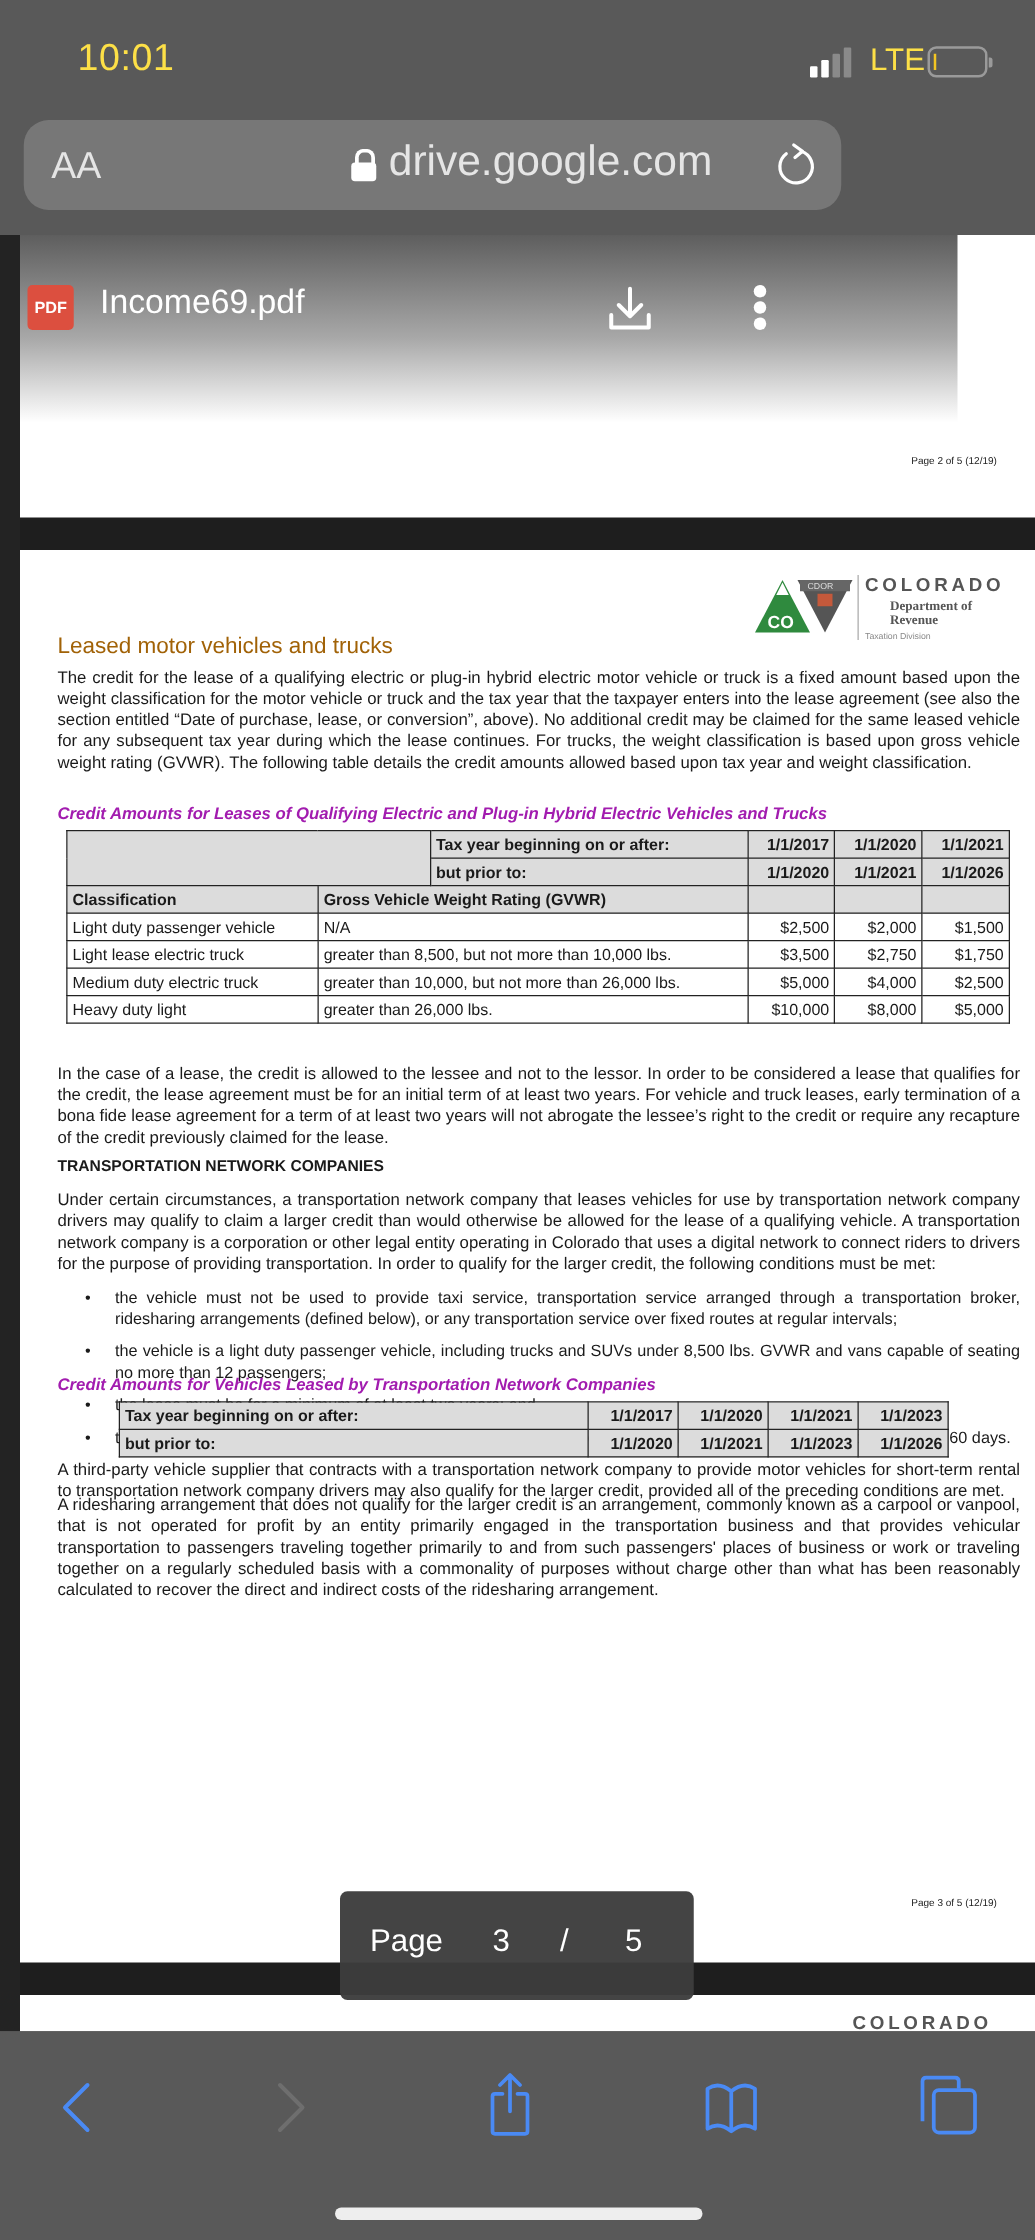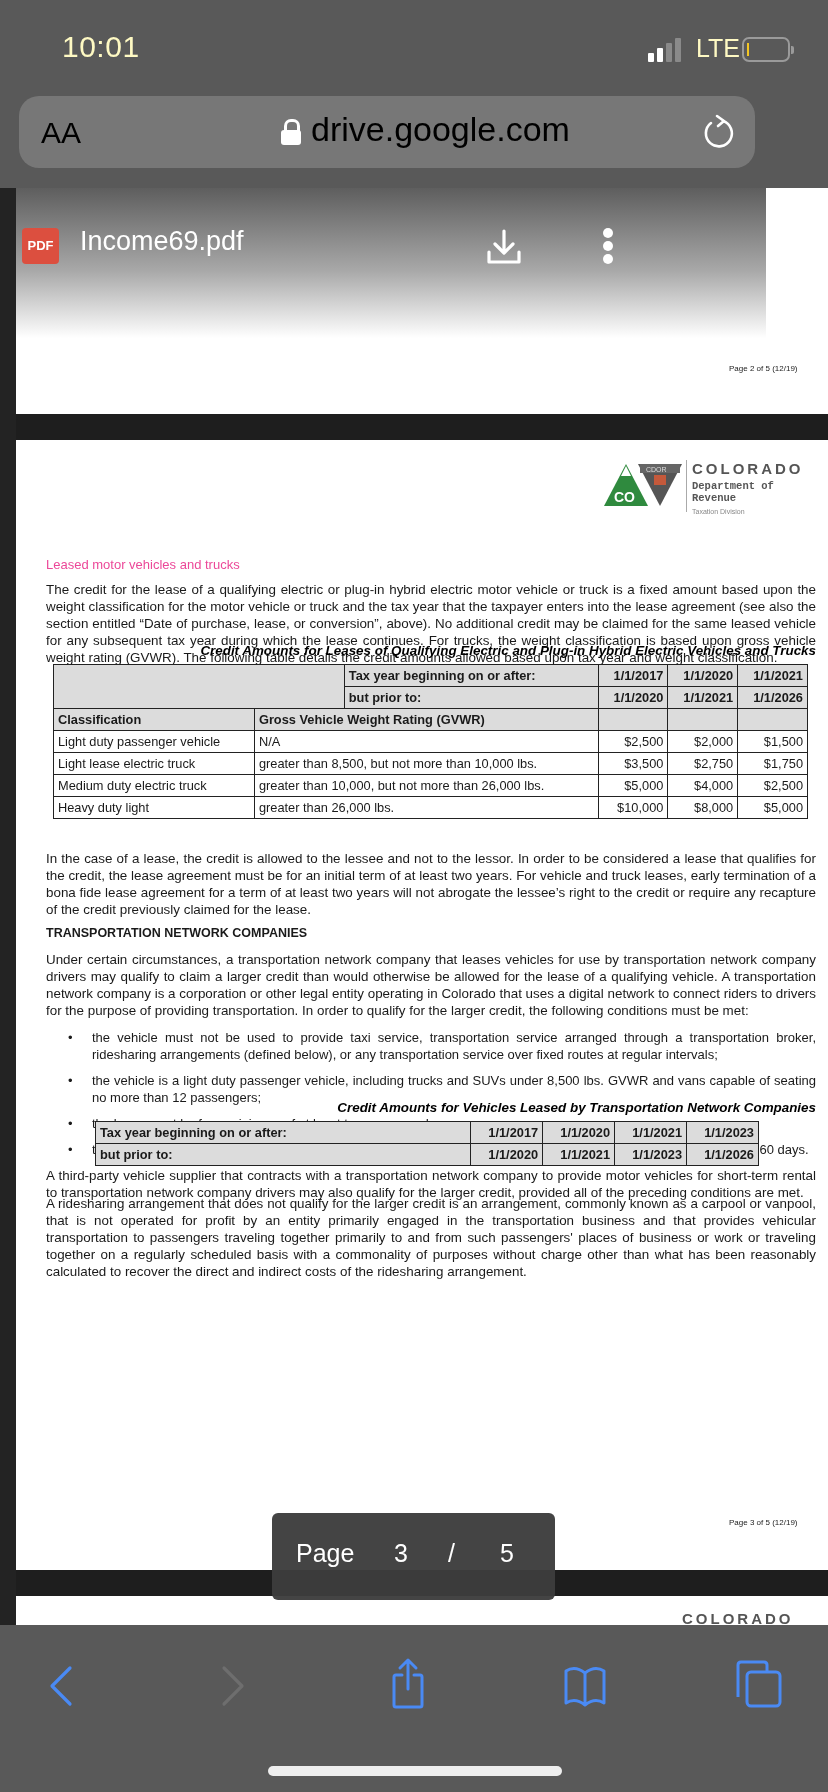--- a/index.html
+++ b/index.html
@@ -1,31 +1,31 @@
 <!DOCTYPE html>
 <html><head>
 <meta charset="utf-8">
 <style>
   * { box-sizing: border-box; margin: 0; padding: 0; }
   html, body { width: 828px; height: 1792px; overflow: hidden; background: #595959; font-family: "Liberation Sans", sans-serif; }
   .screen { position: relative; width: 828px; height: 1792px; background: #595959; overflow: hidden; }
 
   
-  .status-bar { position: absolute; top: 0; left: 0; width: 828px; height: 95px; color: #fef9c3; }
+  .status-bar { position: absolute; top: 0; left: 0; width: 828px; height: 95px; color: #fde047; }
   .status-time { position: absolute; left: 62px; top: 30px; font-size: 30px; font-weight: 500; letter-spacing: 0.5px; }
   .signal { position: absolute; left: 648px; top: 38px; width: 36px; height: 24px; }
   .signal span { position: absolute; bottom: 0; width: 6px; border-radius: 1px; background: #fff; }
   .signal span.dim { background: #8a8a8a; }
   .lte { position: absolute; left: 696px; top: 34px; font-size: 25px; font-weight: 500; }
   .battery { position: absolute; left: 742px; top: 37px; width: 48px; height: 25px; border: 2px solid #9a9a9a; border-radius: 7px; }
   .battery::after { content: ""; position: absolute; right: -6px; top: 7px; width: 3px; height: 8px; background: #9a9a9a; border-radius: 0 2px 2px 0; }
   .battery-level { position: absolute; left: 3px; top: 4px; width: 2px; height: 13px; background: #f3c623; }
 
   
-  .url-bar { position: absolute; left: 19px; top: 96px; width: 736px; height: 72px; background: #777; border-radius: 20px; color: #000000; }
+  .url-bar { position: absolute; left: 19px; top: 96px; width: 654px; height: 72px; background: #777; border-radius: 20px; color: #e5e5e5; }
   .aa { position: absolute; left: 22px; top: 20px; font-size: 30px; }
   .url { position: absolute; left: 262px; top: 14px; font-size: 34px; display: flex; align-items: center; gap: 10px; }
   .lock { width: 20px; height: 26px; position: relative; margin-top: 4px; }
   .lock::before { content: ""; position: absolute; left: 3px; top: 0; width: 10px; height: 12px; border: 3px solid #fff; border-bottom: none; border-radius: 7px 7px 0 0; }
   .lock::after { content: ""; position: absolute; left: 0; top: 11px; width: 20px; height: 15px; background: #fff; border-radius: 3px; }
   .reload { position: absolute; right: 20px; top: 18px; width: 34px; height: 36px; }
 
   
   .left-strip { position: absolute; left: 0; top: 188px; width: 16px; height: 1437px; background: #232323; }
 
@@ -37,30 +37,30 @@
   .download-icon { position: absolute; left: 470px; top: 40px; width: 36px; height: 38px; }
   .more-icon { position: absolute; left: 586px; top: 40px; width: 12px; height: 36px; }
   .more-icon span { display: block; width: 10px; height: 10px; background: #fff; border-radius: 50%; margin: 0 auto 3px; }
   .sign-in { position: absolute; left: 652px; top: 30px; width: 143px; height: 57px; background: #5588e8; border: 2px solid #4277d6; border-radius: 4px; color: #fff; font-size: 22px; font-weight: bold; text-align: center; line-height: 53px; }
 
   .page-footer { position: absolute; font-size: 8px; color: #222; }
   .page-gap { position: absolute; left: 0; width: 812px; height: 26px; background: #1e1e1e; }
 
   .doc { position: absolute; left: 30px; width: 770px; color: #1a1a1a; font-size: 13.4px; line-height: 17px; }
   .doc p { text-align: justify; }
-  .h-section { font-size: 13px; color: #ec4899; margin-top: 48px; }
+  .h-section { font-size: 18px; color: #a16207; }
   .h-caps { font-weight: bold; font-size: 12.5px; }
 
   .logo { position: absolute; left: 588px; top: 272px; width: 200px; height: 52px; }
   .logo-text { position: absolute; left: 82px; top: 0; border-left: 1px solid #aaa; padding-left: 5px; height: 52px; }
   .logo-colorado { font-size: 15px; letter-spacing: 3px; color: #555; font-weight: bold; }
-  .logo-dept { font-size: 10.5px; color: #555; font-family: Liberation Mono, monospace; font-weight: bold; margin-top: 3px; }
+  .logo-dept { font-size: 10.5px; color: #555; font-family: Liberation Serif, serif; font-weight: bold; margin-top: 3px; margin-left: 20px; }
   .logo-div { font-size: 7px; color: #888; margin-top: 4px; }
 
-  .tbl-caption { position: absolute; font-style: italic; font-weight: bold; font-size: 13.4px; color: #000000; text-align: right; }
+  .tbl-caption { position: absolute; font-style: italic; font-weight: bold; font-size: 13.4px; color: #a21caf; text-align: left; }
   table { border-collapse: collapse; position: absolute; font-size: 12.8px; color: #1a1a1a; }
   td { border: 1px solid #222; padding: 0 4px; height: 22px; white-space: nowrap; }
   td.shade { background: #dcdcdc; }
   td.num { text-align: right; }
   td.b { font-weight: bold; }
 
   ul.bullets { list-style: none; }
   ul.bullets li { position: relative; padding-left: 46px; text-align: justify; margin-bottom: 9px; font-size: 13px; }
   ul.bullets li::before { content: "•"; position: absolute; left: 22px; top: 0; }
 

